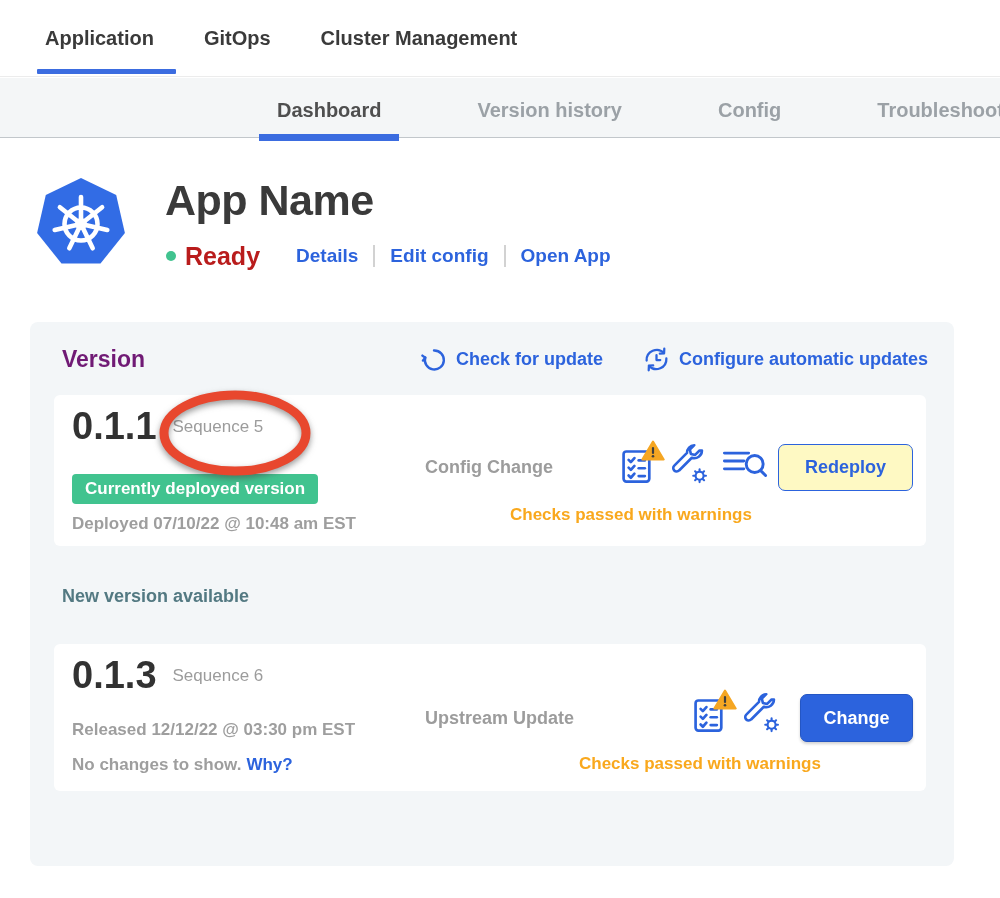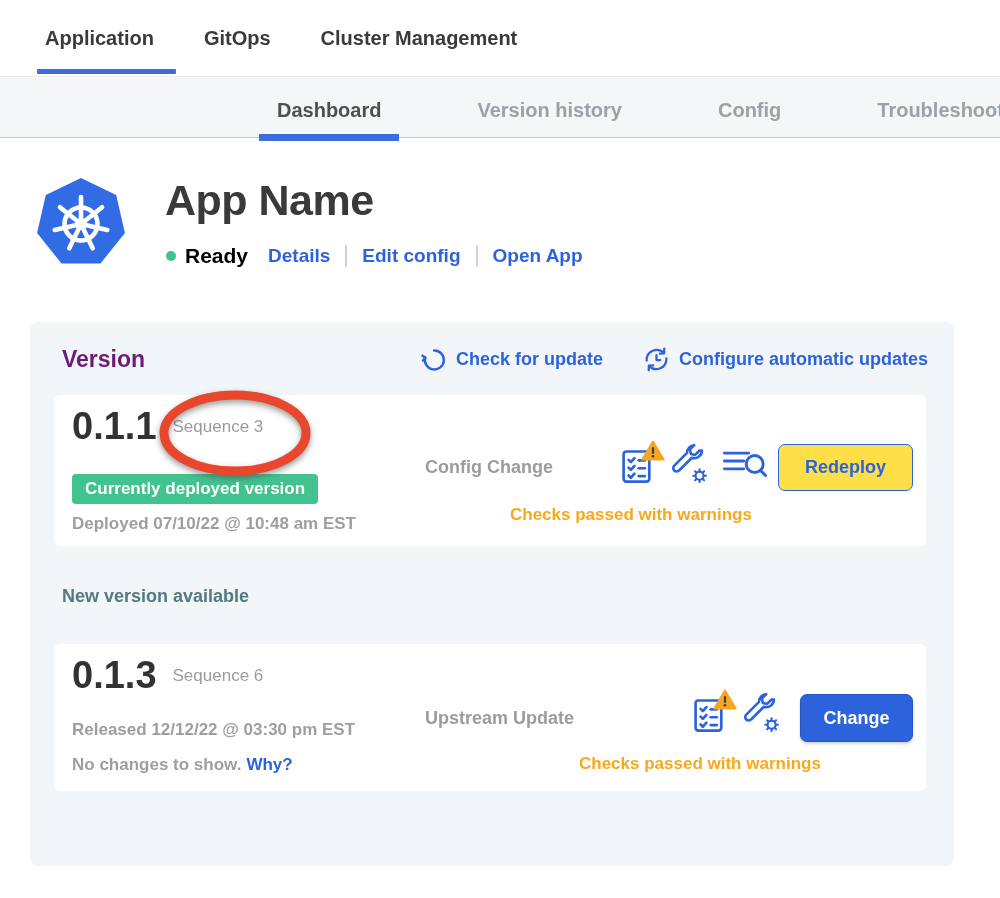--- a/index.html
+++ b/index.html
@@ -48,21 +48,21 @@
   .logo { position:absolute; left:36px; top:178px; width:90px; height:90px; }
   .app-title {
     position:absolute; left:165px; top:176px;
     font-size:43px; font-weight:700; color:#3a3a3a; letter-spacing:-0.5px;
   }
   .status-row {
     position:absolute; left:166px; top:243px; height:26px;
     display:flex; align-items:center;
   }
   .status-dot { width:10px; height:10px; border-radius:50%; background:#41c38f; margin-right:9px; }
-  .status-text { font-size:21px; font-weight:700; color:#000000; margin-right:20px; }
+  .status-text { font-size:25px; font-weight:700; color:#b91c1c; margin-right:36px; }
   .hlink { font-size:19px; font-weight:700; color:#2c63dd; cursor:pointer; text-decoration:none; }
   .hdiv { width:2px; height:22px; background:#d2d2d2; margin:0 15px; }
 
   
   .panel {
     position:absolute; left:30px; top:322px; width:924px; height:544px;
     background:#f3f6f8; border-radius:8px;
   }
   .panel-header {
     position:absolute; top:24px; left:32px; right:26px;
@@ -108,21 +108,21 @@
   .card1 .warn-text { left:456px; top:110px; }
   .card2 .warn-text { left:525px; top:110px; }
 
   .btn {
     position:absolute; display:flex; align-items:center; justify-content:center;
     font-size:18px; font-weight:700; border-radius:7px; cursor:pointer;
     font-family:"Liberation Sans",sans-serif;
   }
   .btn-redeploy {
     left:724px; top:49px; width:135px; height:47px;
-    background:#fde047; color:#2c63dd; border:1.5px solid #2c63dd;
+    background:#fef9c3; color:#2c63dd; border:1.5px solid #2c63dd;
   }
   .btn-deploy {
     left:746px; top:50px; width:113px; height:48px;
     background:#2c63dd; color:#fff; border:1px solid #2456c4;
     box-shadow:0 2px 3px rgba(0,0,0,0.18);
   }
 
   .new-version-heading {
     position:absolute; left:32px; top:264px;
     font-size:18px; font-weight:700; color:#537982;
@@ -218,21 +218,21 @@
             <path d="M13 8.8 L13 13.6 L16.6 13.6"></path>
           </svg>
           <span>Configure automatic updates</span>
         </div>
       </div>
     </div>
 
     <div class="vcard card1">
       <div class="ver-row">
         <span class="ver-num">0.1.1</span>
-        <span class="ver-seq">Sequence 3</span>
+        <span class="ver-seq">Sequence 5</span>
       </div>
       <div class="deployed-badge">Currently deployed version</div>
       <div class="deployed-date">Deployed 07/10/22 @ 10:48 am EST</div>
 
       <div class="source-label">Config Change</div>
 
       <div class="icons">
         <span class="icon-check-wrap">
           <svg width="34" height="38" viewBox="0 0 30 34" fill="none" stroke="#2c63dd" stroke-width="2.4" stroke-linecap="round" stroke-linejoin="round">
             <rect x="3" y="4" width="23" height="27" rx="2.5"></rect>

